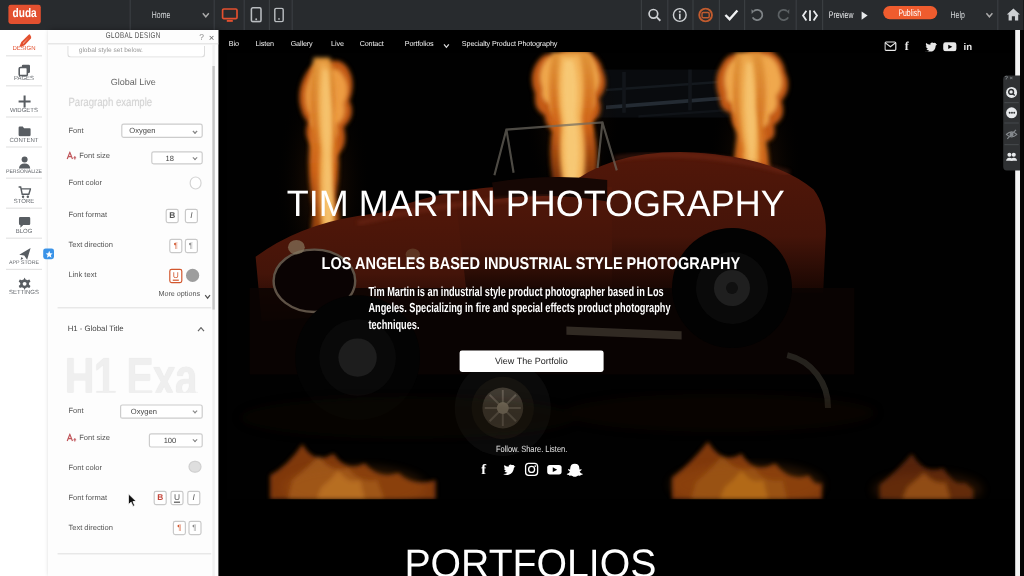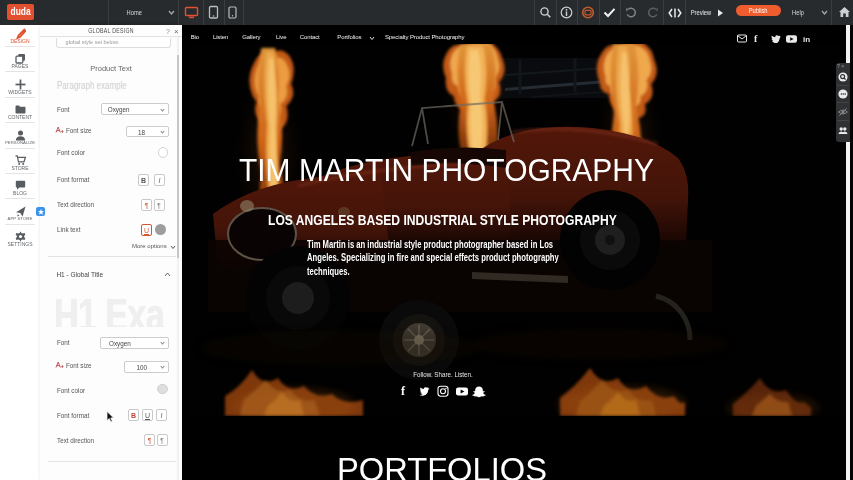--- a/index.html
+++ b/index.html
@@ -182,20 +182,21 @@
     <g>
       <rect x="49" y="1.2" width="11" height="7.6" rx="2" fill="#e8e8e8"></rect>
       <path d="M53.2 3.2 L56.6 5 L53.2 6.8 Z" fill="#000"></path>
     </g>
     <text x="66" y="8" font-size="8" fill="#e8e8e8" font-weight="bold">in</text>
   </svg>
   
   <div class="white-t" style="left:198.5px;top:127.3px;font-size:30.5px;line-height:1.2;white-space:nowrap;transform:scaleX(0.982);transform-origin:0 0;">TIM MARTIN PHOTOGRAPHY</div>
   <div class="white-t" style="left:228.1px;top:187.4px;font-size:14.2px;font-weight:bold;line-height:1.2;white-space:nowrap;transform:scaleX(0.853);transform-origin:0 0;">LOS ANGELES BASED INDUSTRIAL STYLE PHOTOGRAPHY</div>
   <div class="white-t" style="left:266.7px;top:212.6px;font-size:11px;font-weight:bold;line-height:13.5px;white-space:nowrap;transform:scaleX(0.697);transform-origin:0 0;">Tim Martin is an industrial style product photographer based in Los<br>Angeles. Specializing in fire and special effects product photography<br>techniques.</div>
+  <div class="abs" style="left:342.6px;top:266.5px;width:120.4px;height:18px;background:#fff;border-radius:2px;text-align:center;font-size:7.5px;color:#222;line-height:18px;">View The Portfolio</div>
   <div class="abs" style="left:303px;top:345px;width:200px;text-align:center;font-size:7.5px;color:#e6e6e6;transform:scaleX(0.83);">Follow. Share. Listen.</div>
   
   <svg class="abs" style="left:358px;top:359px;" width="90" height="14">
     <text x="3" y="11" font-size="12" fill="#fff" font-weight="bold" font-family="Liberation Serif">f</text>
     <path d="M10 3.2 Q9 2.6 8 3 Q7 2.2 6 2.8 Q5 3.4 5.4 4.4 Q3 4.2 1.8 3 Q1 4.8 2.6 6 Q1.8 6 1.4 5.6 Q1.6 7.2 3.2 7.8 Q2.4 8.1 1.8 7.9 Q2.6 9.4 4.4 9.4 Q2.8 10.6 0.8 10.4 Q3 11.6 5.4 11 Q9.4 9.8 9.8 5.2 Q10.6 4.6 11 3.8 Q10.4 4 9.8 4 Z" transform="translate(20.5,0.6)" fill="#fff"></path>
     <g fill="none" stroke="#fff" stroke-width="1.1">
       <rect x="40" y="2.2" width="10" height="10" rx="2.6"></rect>
       <circle cx="45" cy="7.2" r="2.5"></circle>
       <circle cx="48" cy="4.4" r="0.7" fill="#fff" stroke="none"></circle>
     </g>
@@ -374,21 +375,21 @@
   <div id="phead">
     <div class="t">GLOBAL DESIGN</div>
     <div class="abs" style="left:126px;top:2.5px;font-size:7px;color:#888;">?</div>
     <div class="abs" style="left:134px;top:2px;font-size:8px;color:#666;">×</div>
   </div>
 
   <div class="abs" style="left:15.6px;top:12.5px;width:115.6px;height:10.5px;background:#fff;border:1px solid #ddd;border-top:none;border-radius:0 0 3px 3px;">
     <div class="abs" style="left:9px;top:1px;font-size:5.5px;color:#999;">global style set below.</div>
   </div>
 
-  <div class="abs" style="left:0;top:39px;width:142px;text-align:center;font-size:7.5px;color:#666;">Product Text</div>
+  <div class="abs" style="left:0;top:39px;width:142px;text-align:center;font-size:7.5px;color:#666;">Global Live</div>
   <div class="abs" style="left:16.5px;top:55px;font-size:10px;color:#d4d4d4;text-shadow:0 0 1px #e8e8e8;transform:scaleX(0.8);transform-origin:0 0;">Paragraph example</div>
   <div class="prow-label" style="left:17px;top:80.5px;">Font</div>
   <div class="pselect" style="left:60.8px;top:78.3px;width:68.4px;height:11.5px;">
       <span style="position:absolute;left:6px;top:2px;">Oxygen</span>
       <span class="car"></span>
     </div>
   <svg class="abs" style="left:15px;top:101px;" width="9" height="8">
       <path d="M1 6.5 L3.2 1 L5.4 6.5 M1.8 4.6 L4.6 4.6" stroke="#c0555a" stroke-width="1" fill="none"></path>
       <path d="M6.2 5.5 L8.5 5.5 M7.35 4 L7.35 7" stroke="#c0555a" stroke-width="0.8"></path>
     </svg>

